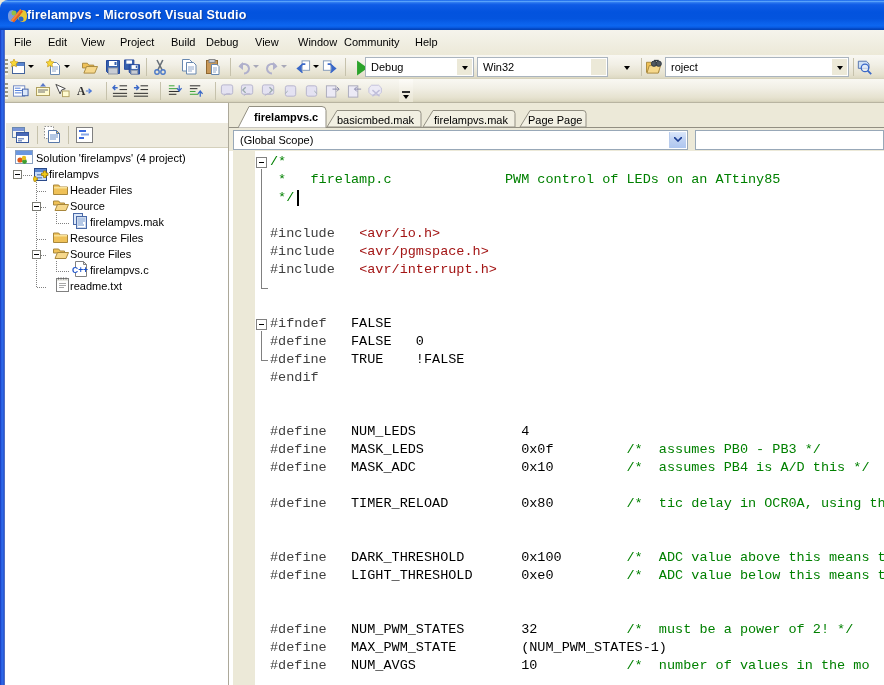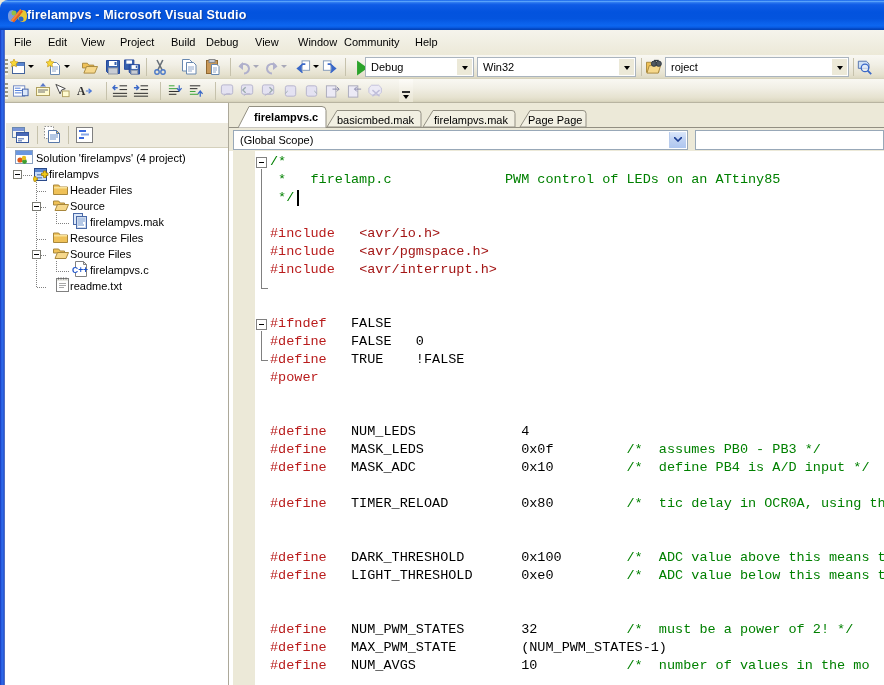--- a/index.html
+++ b/index.html
@@ -40,21 +40,21 @@
 .combo{background:#fff;border:1px solid #98a8b8}
 #combo1{left:233px;top:130px;width:455px;height:20px}
 #combo1 .lbl{position:absolute;left:6px;top:3px}
 #combo1 .btn{position:absolute;right:1px;top:1px;width:17px;height:16px;background:linear-gradient(180deg,#dce8fb,#c1d3f3 45%,#aec6f0);border-left:1px solid #b8cced}
 #combo2{left:695px;top:130px;width:189px;height:20px}
 .chev{position:absolute;left:4px;top:5px;width:8px;height:5px}
 
 #editor{left:229px;top:151px;width:655px;height:534px;background:#fff}
 #gutter{left:233px;top:151px;width:22px;height:534px;background:#ece9d8}
 #code{left:270px;top:153px;font-family:"Liberation Mono",monospace;font-size:13.5px;line-height:18px;white-space:pre}
-#code .b{color:#b91c1c}#code .g{color:#008000}#code .r{color:#a31515}
+#code .b{color:#404040}#code .g{color:#008000}#code .r{color:#a31515}
 .foldbox{width:11px;height:11px;border:1px solid #808080;background:#fff}
 .foldbox i{position:absolute;left:2px;top:4px;width:5px;height:1px;background:#000}
 .foldv{width:1px;background:#808080}
 .foldh{height:1px;background:#808080}
 #cursor{left:297px;top:190px;width:2px;height:16px;background:#000}
 </style></head>
 <body>
 <div id="win">
   <div class="a" id="title">
     <svg class="a" style="left:8px;top:8px" width="19" height="16" viewBox="0 0 19 16">
@@ -158,21 +158,21 @@
     </svg>
     <div class="a tsep" style="left:345px"></div>
     <svg class="a ticon" style="left:354px;top:5px" width="10" height="13" viewBox="0 0 10 13">
         <path d="M1 0.5 L9.5 6.5 L1 12.5z" fill="#2ba32b"></path>
       </svg>
     <div class="a" style="left:365px;top:2px;width:109px;height:20px;background:#fff;border:1px solid #aab4be">
       <span class="a" style="left:5px;top:3px">Debug</span>
       <div class="a" style="right:1px;top:1px;width:15px;height:16px;background:#ece9d8"></div>
       <div class="a darr" style="left:96px;top:8px;border-top-width:4px;border-left-width:3.5px;border-right-width:3.5px"></div>
     </div>
-    <div class="a" style="left:477px;top:2px;width:159px;height:20px;background:#fff;border:1px solid #aab4be">
+    <div class="a" style="left:477px;top:2px;width:131px;height:20px;background:#fff;border:1px solid #aab4be">
       <span class="a" style="left:5px;top:3px">Win32</span>
       <div class="a" style="right:1px;top:1px;width:15px;height:16px;background:#ece9d8"></div>
       <div class="a darr" style="left:146px;top:8px;border-top-width:4px;border-left-width:3.5px;border-right-width:3.5px"></div>
     </div>
     <div class="a tsep" style="left:641px"></div>
     <svg class="a ticon" style="left:646px" width="17" height="16" viewBox="0 0 17 16">
       <path d="M0.5 3 h5 l1.5 2 h6.5 v8.5 h-13 z" fill="#efc158" stroke="#a8873c"></path>
       <path d="M1 14.5 L3.5 6.5 h12 L13 14.5z" fill="#f6d88c" stroke="#a8873c"></path>
       <circle cx="8.5" cy="4.5" r="2.8" fill="#505860" stroke="#303840"></circle>
         <circle cx="13.5" cy="4.5" r="2.8" fill="#505860" stroke="#303840"></circle>
@@ -432,26 +432,26 @@
  */</span>
 
 <span class="b">#include</span>   <span class="r">&lt;avr/io.h&gt;</span>
 <span class="b">#include</span>   <span class="r">&lt;avr/pgmspace.h&gt;</span>
 <span class="b">#include</span>   <span class="r">&lt;avr/interrupt.h&gt;</span>
 
 
 <span class="b">#ifndef</span>   FALSE
 <span class="b">#define</span>   FALSE   0
 <span class="b">#define</span>   TRUE    !FALSE
-<span class="b">#power</span>
+<span class="b">#endif</span>
 
 
 <span class="b">#define</span>   NUM_LEDS             4
 <span class="b">#define</span>   MASK_LEDS            0x0f         <span class="g">/*  assumes PB0 - PB3 */</span>
-<span class="b">#define</span>   MASK_ADC             0x10         <span class="g">/*  define PB4 is A/D input */</span>
+<span class="b">#define</span>   MASK_ADC             0x10         <span class="g">/*  assumes PB4 is A/D this */</span>
 
 <span class="b">#define</span>   TIMER_RELOAD         0x80         <span class="g">/*  tic delay in OCR0A, using the</span>
 
 
 <span class="b">#define</span>   DARK_THRESHOLD       0x100        <span class="g">/*  ADC value above this means the</span>
 <span class="b">#define</span>   LIGHT_THRESHOLD      0xe0         <span class="g">/*  ADC value below this means the</span>
 
 
 <span class="b">#define</span>   NUM_PWM_STATES       32           <span class="g">/*  must be a power of 2! */</span>
 <span class="b">#define</span>   MAX_PWM_STATE        (NUM_PWM_STATES-1)

